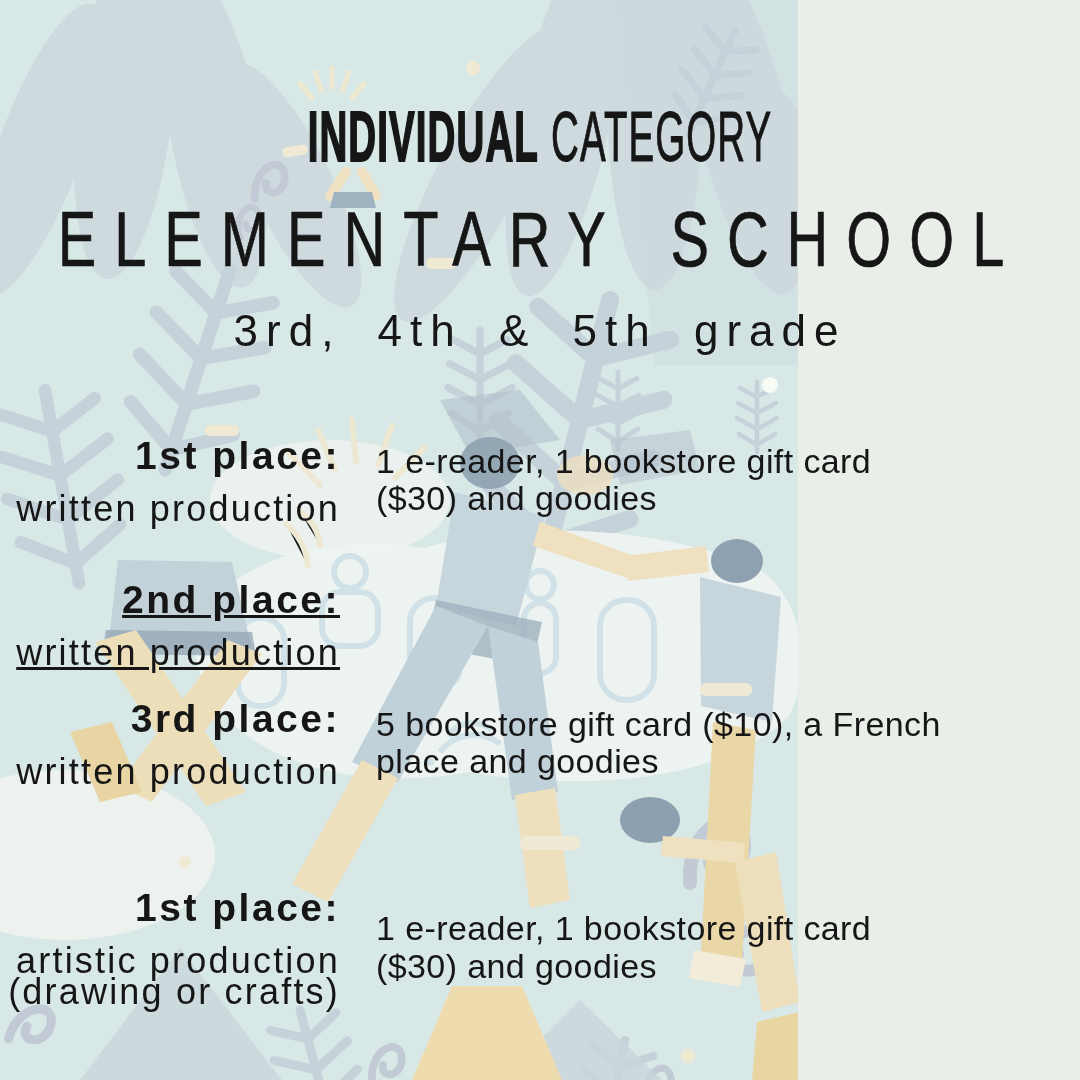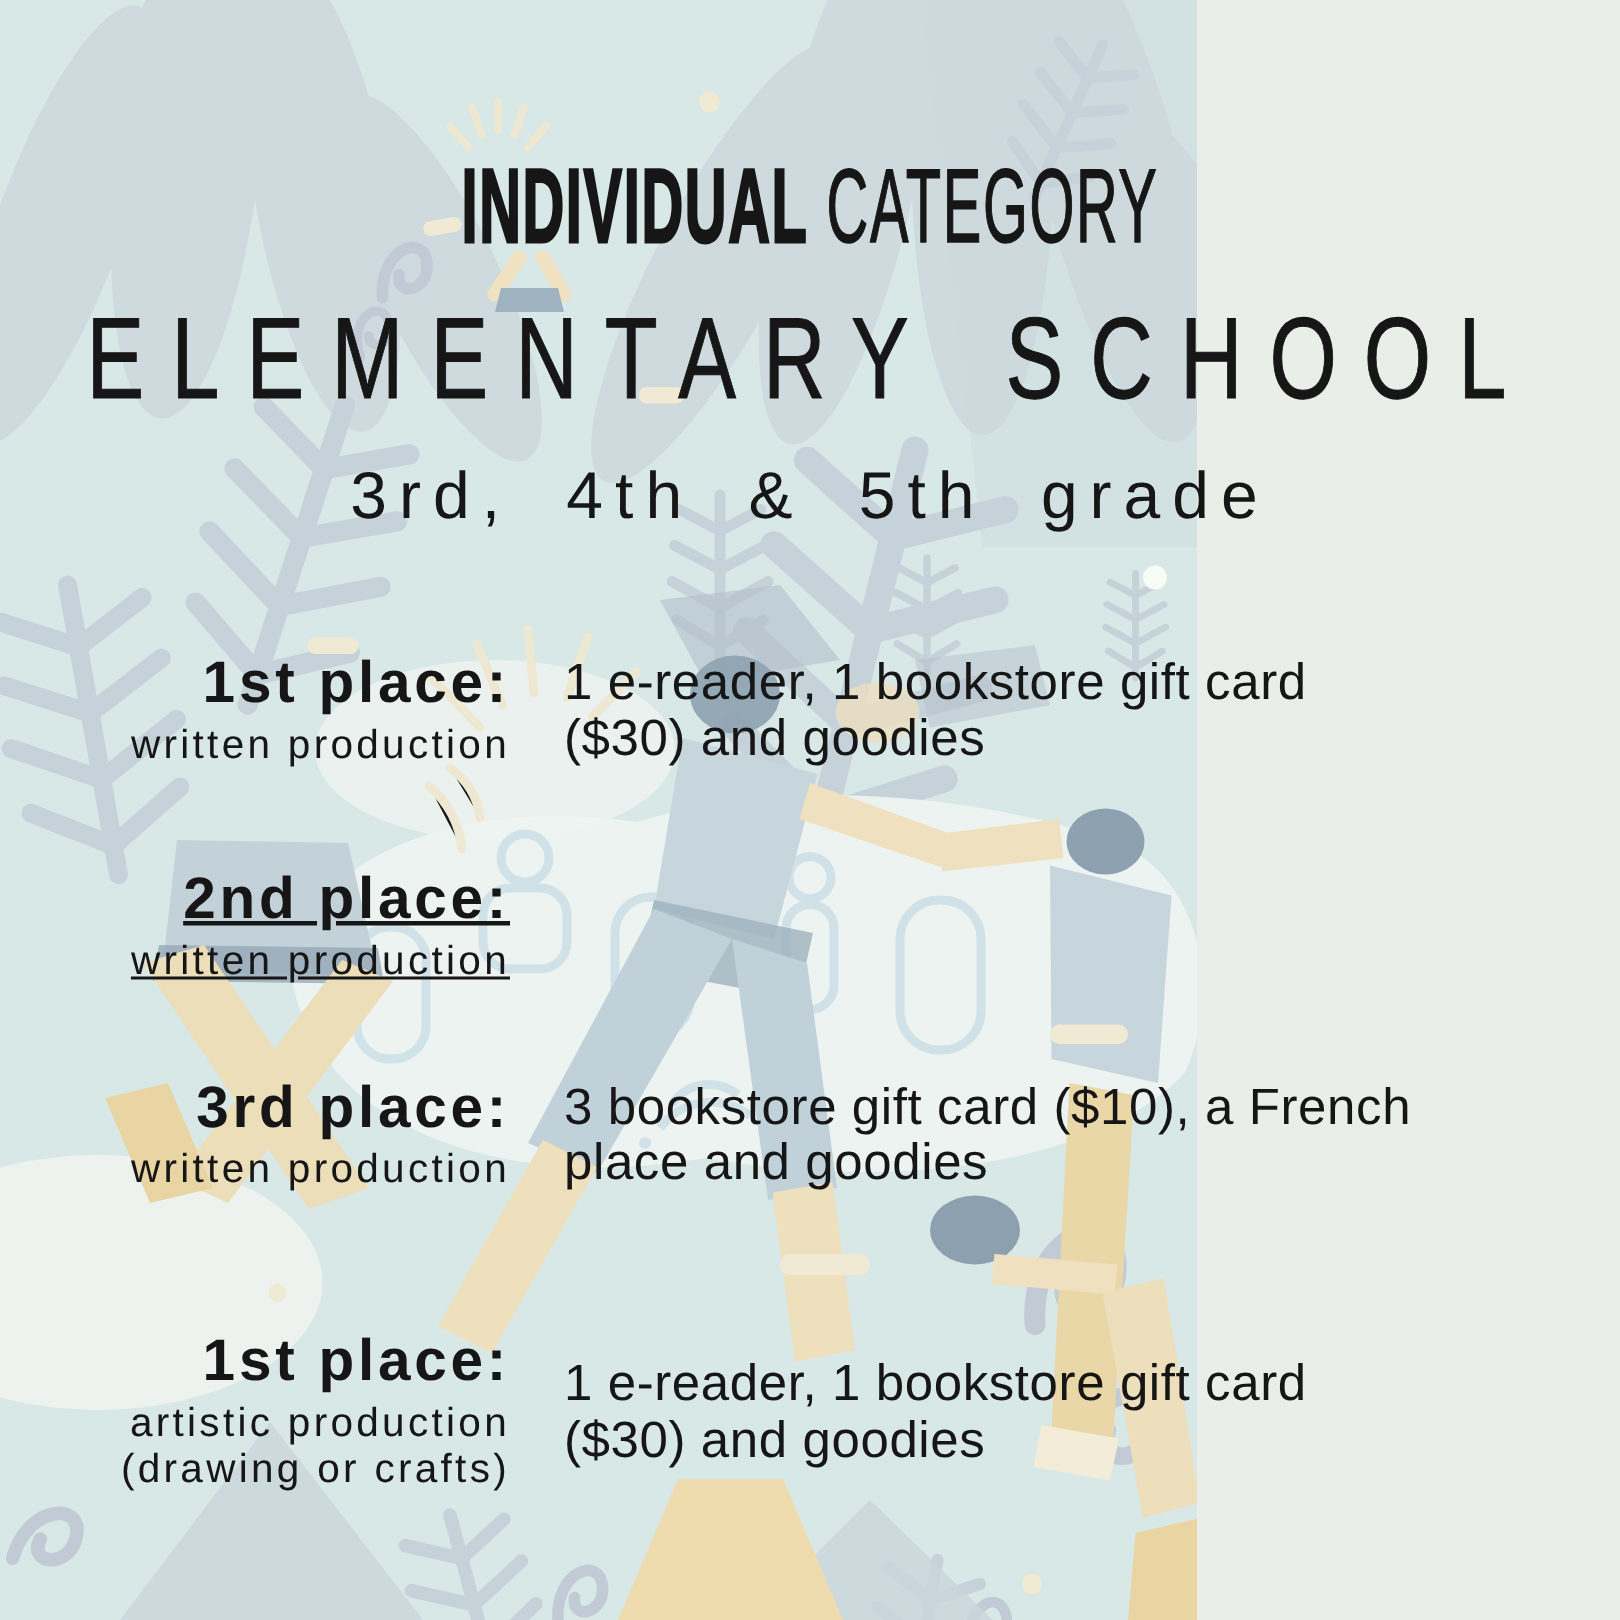--- a/index.html
+++ b/index.html
@@ -38,29 +38,29 @@
 
   .subtitle {
     top:309px; left:0; width:1080px; text-align:center;
     font-size:44px; line-height:1; font-weight:400;
     letter-spacing:8px; word-spacing:16px;
     white-space:nowrap;
   }
 
   
   .row { position:absolute; left:0; width:1020px; display:flex; align-items:center; z-index:2; }
-  .row1 { top:436px; } .row2 { top:580px;text-decoration:underline; } .row3 { top:719px; } .row4 { top:888px; }
+  .row1 { top:436px; } .row2 { top:580px;text-decoration:underline; } .row3 { top:699px; } .row4 { top:888px; }
   .row-label { flex:0 0 340px; width:340px; text-align:right; }
   .place {
     font-size:39px; font-weight:700; line-height:39px; letter-spacing:2.5px;
     white-space:nowrap;
   }
   .place-sub {
-    font-size:27px; font-weight:400; line-height:31px; letter-spacing:2.2px;
-    margin-top:6px; white-space:nowrap;
+    font-size:36px; font-weight:400; line-height:31px; letter-spacing:2.2px;
+    margin-top:18px; white-space:nowrap;
   }
   .sub-line:empty { display:none; }
   .row-prize {
     margin-left:36px; width:620px;
     font-size:34px; font-weight:400; line-height:37.5px; letter-spacing:0.4px;
   }
   .prize-line:empty { display:none; }
 </style>
 </head>
 <body>
@@ -264,21 +264,21 @@
 
   <div class="row row3">
     <div class="row-label">
       <div class="place">3rd place:</div>
       <div class="place-sub">
         <div class="sub-line">written production</div>
 
       </div>
     </div>
     <div class="row-prize">
-      <div class="prize-line">3 bookstore gift card ($10), a French</div>
+      <div class="prize-line">5 bookstore gift card ($10), a French</div>
       <div class="prize-line">place and goodies</div>
     </div>
   </div>
 
   <div class="row row4">
     <div class="row-label">
       <div class="place">1st place:</div>
       <div class="place-sub">
         <div class="sub-line">artistic production</div>
         <div class="sub-line">(drawing or crafts)</div>

